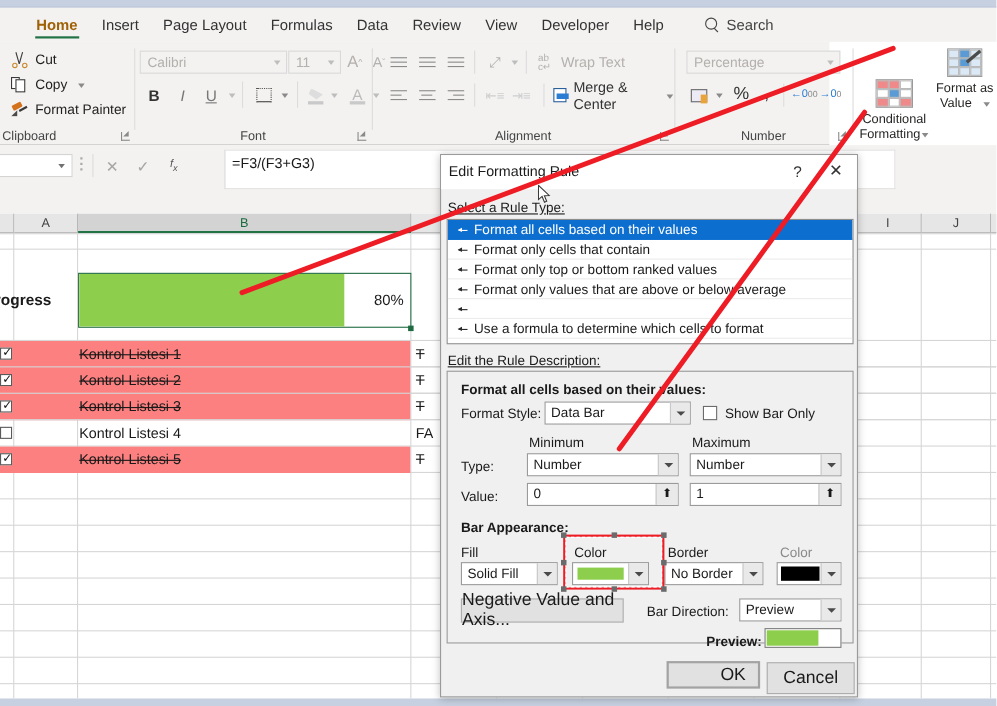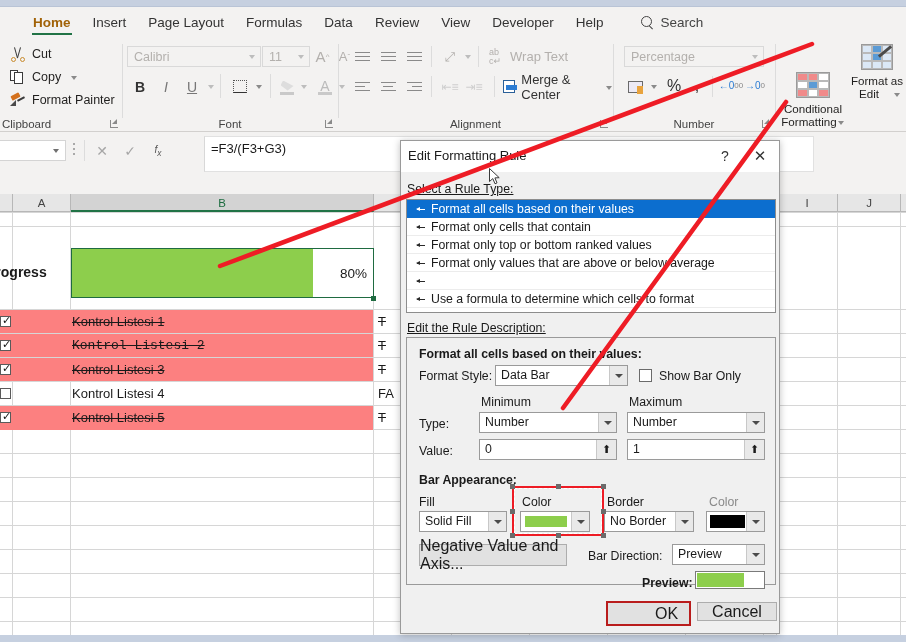--- a/index.html
+++ b/index.html
@@ -47,21 +47,21 @@
     margin-left:26px; color:#444; font-size:13.5px;
   }
   .mag { width:13px; height:13px; position:relative; display:inline-block; }
   .mag::before { content:""; position:absolute; left:0; top:0; width:9px; height:9px;
     border:1.3px solid #444; border-radius:50%; }
   .mag::after { content:""; position:absolute; left:8px; top:8.5px; width:5px; height:1.3px;
     background:#444; transform:rotate(45deg); transform-origin:left center; }
 
   
   .ribbon {
-    position:absolute; top:38px; left:0; width:906px; height:94px;
+    position:absolute; top:38px; left:0; width:754px; height:94px;
     background:#f3f2f1;
     border-bottom:1px solid #d2d0ce;
   }
   .grp { position:absolute; top:0; height:94px; }
   .grp .gname {
     position:absolute; bottom:2px; left:0; width:100%;
     text-align:center; font-size:11.5px; color:#444;
   }
   .grpsep { position:absolute; top:6px; width:1px; height:74px; background:#dcdcdc; }
   .dlglaunch {
@@ -285,21 +285,21 @@
     outline-offset:-3px;
   }
   .redhandle { position:absolute; width:5px; height:5px; background:#6b6b6b; }
 
   .pbtn {
     position:absolute; height:23px;
     background:#e1e1e1; border:1px solid #adadad;
     font-size:16px; color:#1a1a1a;
     display:flex; align-items:center; justify-content:center;
   }
-  .pbtn.primary { border:2px solid #b91c1c; background:#e1e1e1;padding-left:36px; }
+  .pbtn.primary { border:2px solid #a3a3a3; background:#e1e1e1;padding-left:36px; }
 
   .previewbox {
     position:absolute; background:#fff; border:1px solid #7a7a7a;
   }
   .previewfill { position:absolute; left:1px; top:1px; bottom:1px; background:#8dce4c; }
 
   
   .annot { position:absolute; inset:0; pointer-events:none; }
 
   
@@ -539,21 +539,21 @@
             <span style="background:#dbe8f6;"></span>
           <span style="background:#dbe8f6;"></span>
             <span style="background:#5b9bd5;"></span>
             <span style="background:#dbe8f6;"></span>
           <span style="background:#dbe8f6;"></span>
             <span style="background:#dbe8f6;"></span>
             <span style="background:#dbe8f6;"></span>
         </div>
         <div style="position:absolute;left:28px;top:6px;width:16px;height:3px;background:#4a4a4a;transform:rotate(-40deg);"></div>
         <div class="bigbtn-label" style="left:-2px;top:30px;width:60px;">Format as</div>
-        <div class="bigbtn-label" style="left:-10px;top:43px;width:60px;">Edit</div>
+        <div class="bigbtn-label" style="left:-10px;top:43px;width:60px;">Value</div>
         <span class="cv" style="position:absolute;left:45px;top:49px;"></span>
       </div>
     </div>
   </div>
 
   <div class="fbar">
     <div class="namebox">
       <span class="cv"></span>
     </div>
     <div class="fb-dots">
@@ -637,21 +637,21 @@
       </div>
       <div class="fillhandle" style="left:371px; top:84px;"></div>
 
       <div style="position:absolute;left:0;top:98px;width:373px;height:24px;">
         <span class="chk on" style="left:0px;top:6px;"></span>
         <span class="rowlabel strike" style="left:72px;top:0;">Kontrol Listesi 1</span>
         <span class="cellclip" style="left:378px;top:0;width:16px;text-decoration:line-through;">T</span>
       </div>
       <div style="position:absolute;left:0;top:122px;width:373px;height:24px;">
         <span class="chk on" style="left:0px;top:6px;"></span>
-        <span class="rowlabel strike" style="left:72px;top:0;font-family:Liberation Mono, monospace;">Kontrol Listesi 2</span>
+        <span class="rowlabel strike" style="left:72px;top:0;">Kontrol Listesi 2</span>
         <span class="cellclip" style="left:378px;top:0;width:16px;text-decoration:line-through;">T</span>
       </div>
       <div style="position:absolute;left:0;top:146px;width:373px;height:24px;">
         <span class="chk on" style="left:0px;top:6px;"></span>
         <span class="rowlabel strike" style="left:72px;top:0;">Kontrol Listesi 3</span>
         <span class="cellclip" style="left:378px;top:0;width:16px;text-decoration:line-through;">T</span>
       </div>
       <div style="position:absolute;left:0;top:170px;width:373px;height:24px;">
         <span class="chk" style="left:0px;top:6px;"></span>
         <span class="rowlabel" style="left:72px;top:0;">Kontrol Listesi 4</span>
@@ -767,21 +767,21 @@
 
       <div class="dlg-lbl d-bold" style="left:235px; top:238px;">Preview:</div>
       <div class="previewbox" style="left:288px; top:233px; width:70px; height:18px;">
         <span class="previewfill" style="width:47px;"></span>
       </div>
     </div>
 
     <div class="pbtn primary" style="left:205px; top:460px; width:85px; height:25px;">
       <span>OK</span>
     </div>
-    <div class="pbtn" style="left:296px; top:461px; width:80px; height:19px;text-align:center;">
+    <div class="pbtn" style="left:296px; top:461px; width:80px; height:29px;text-align:center;">
       <span>Cancel</span>
     </div>
   </div>
 
   <svg class="annot" width="906" height="642" viewBox="0 0 906 642">
     <line x1="812" y1="44" x2="220" y2="266" stroke="#ee1c25" stroke-width="4.5" stroke-linecap="round"></line>
     <line x1="786" y1="102" x2="563" y2="408" stroke="#ee1c25" stroke-width="4.5" stroke-linecap="round"></line>
   </svg>
 
   <svg class="cursor" style="left:489px; top:168px;" viewBox="0 0 12 18">

